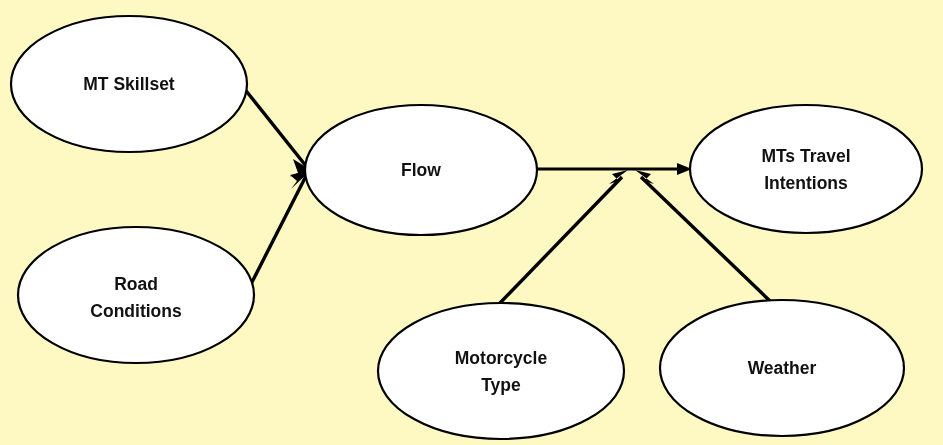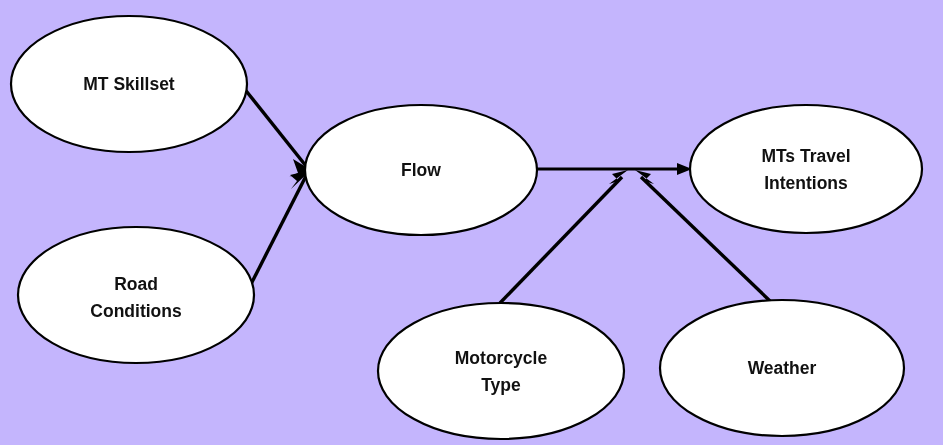--- a/index.html
+++ b/index.html
@@ -4,21 +4,21 @@
 <style>
   html, body {
     margin: 0;
     padding: 0;
     background: #ffffff;
   }
   #canvas {
     position: relative;
     width: 943px;
     height: 445px;
-    background: #c4b5fd;
+    background: #fef9c3;
     overflow: hidden;
     font-family: "Liberation Sans", sans-serif;
   }
   #diagram-svg {
     position: absolute;
     top: 0;
     left: 0;
     width: 943px;
     height: 445px;
   }

